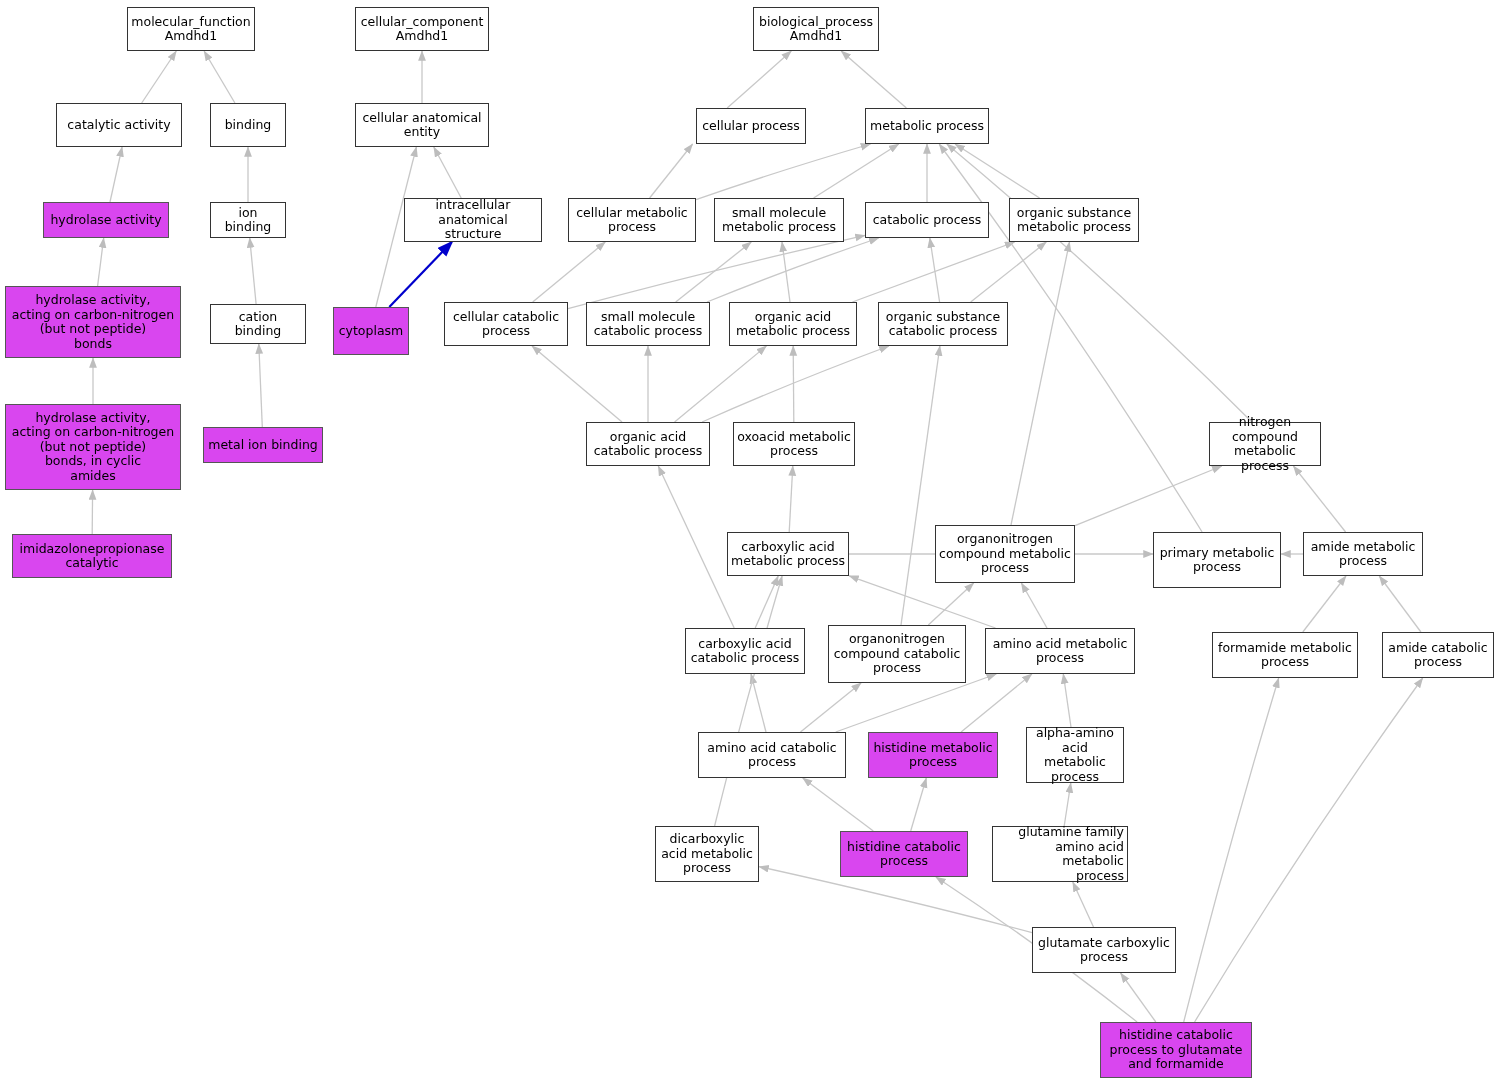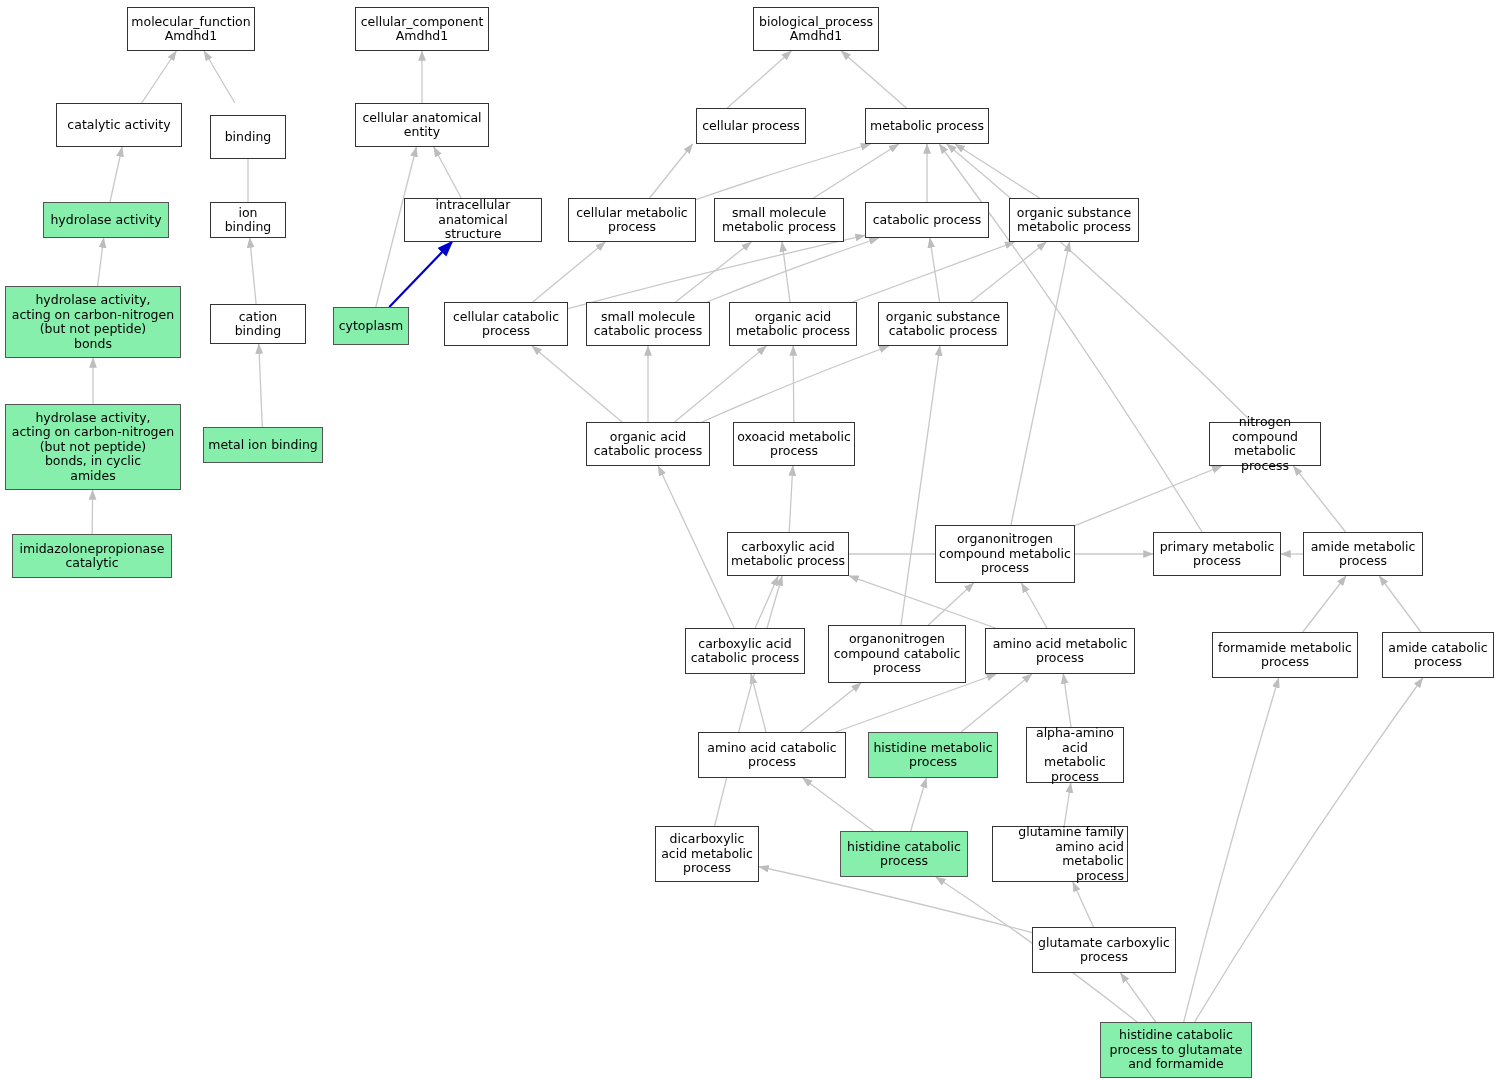--- a/index.html
+++ b/index.html
@@ -34,21 +34,21 @@
     align-items: center;
     justify-content: center;
     text-align: center;
     font-size: 12.5px;
     line-height: 14.5px;
     color: #000000;
     padding: 1px 3px;
     white-space: pre-line;
   }
   .node.hl {
-    background: #86efac;
+    background: #d946ef;
     border-color: #555555;
   }
 </style>
 </head>
 <body>
 
 <div id="canvas">
   <svg class="edges" id="edge-layer" viewBox="0 0 1499 1080" xmlns="http://www.w3.org/2000/svg">
     <defs>
       <marker id="arrow-gray" markerWidth="9" markerHeight="9" refX="7.5" refY="3" orient="auto" markerUnits="strokeWidth">
@@ -126,42 +126,42 @@
       </g>
   </svg>
   <div id="node-layer">
       <div class="node" style="left: 127px; top: 7px; width: 128px; height: 44px;">molecular_function
 Amdhd1</div>
       <div class="node" style="left: 355px; top: 7px; width: 134px; height: 44px;">cellular_component
 Amdhd1</div>
       <div class="node" style="left: 753px; top: 7px; width: 126px; height: 44px;">biological_process
 Amdhd1</div>
       <div class="node" style="left: 56px; top: 103px; width: 126px; height: 44px;">catalytic activity</div>
-      <div class="node" style="left: 210px; top: 103px; width: 76px; height: 44px; margin-top: 12px;">binding</div>
+      <div class="node" style="left: 210px; top: 103px; width: 76px; height: 44px;">binding</div>
       <div class="node" style="left: 355px; top: 103px; width: 134px; height: 44px;">cellular anatomical
 entity</div>
       <div class="node" style="left: 652px; top: 108px; width: 110px; height: 36px; margin-left: 44px;">cellular process</div>
       <div class="node" style="left: 865px; top: 108px; width: 124px; height: 36px;">metabolic process</div>
       <div class="node hl" style="left: 43px; top: 202px; width: 126px; height: 36px;">hydrolase activity</div>
       <div class="node" style="left: 210px; top: 202px; width: 76px; height: 36px;">ion binding</div>
       <div class="node" style="left: 404px; top: 198px; width: 138px; height: 44px;">intracellular
 anatomical structure</div>
       <div class="node" style="left: 568px; top: 198px; width: 128px; height: 44px;">cellular metabolic
 process</div>
       <div class="node" style="left: 714px; top: 198px; width: 130px; height: 44px;">small molecule
 metabolic process</div>
       <div class="node" style="left: 865px; top: 202px; width: 124px; height: 36px;">catabolic process</div>
       <div class="node" style="left: 1009px; top: 198px; width: 130px; height: 44px;">organic substance
 metabolic process</div>
       <div class="node hl" style="left: 5px; top: 286px; width: 176px; height: 72px;">hydrolase activity,
 acting on carbon-nitrogen
 (but not peptide)
 bonds</div>
       <div class="node" style="left: 210px; top: 304px; width: 96px; height: 40px;">cation binding</div>
-      <div class="node hl" style="left: 333px; top: 307px; width: 76px; height: 38px; text-align: right;">cytoplasm</div>
+      <div class="node hl" style="left: 333px; top: 307px; width: 76px; height: 48px; text-align: right;">cytoplasm</div>
       <div class="node" style="left: 444px; top: 302px; width: 124px; height: 44px;">cellular catabolic
 process</div>
       <div class="node" style="left: 586px; top: 302px; width: 124px; height: 44px;">small molecule
 catabolic process</div>
       <div class="node" style="left: 729px; top: 302px; width: 128px; height: 44px;">organic acid
 metabolic process</div>
       <div class="node" style="left: 878px; top: 302px; width: 130px; height: 44px;">organic substance
 catabolic process</div>
       <div class="node hl" style="left: 5px; top: 404px; width: 176px; height: 86px;">hydrolase activity,
 acting on carbon-nitrogen
@@ -175,21 +175,21 @@
 process</div>
       <div class="node" style="left: 1209px; top: 422px; width: 112px; height: 44px;">nitrogen compound
 metabolic process</div>
       <div class="node hl" style="left: 12px; top: 534px; width: 160px; height: 44px;">imidazolonepropionase
 catalytic</div>
       <div class="node" style="left: 727px; top: 532px; width: 122px; height: 44px;">carboxylic acid
 metabolic process</div>
       <div class="node" style="left: 935px; top: 525px; width: 140px; height: 58px;">organonitrogen
 compound metabolic
 process</div>
-      <div class="node" style="left: 1153px; top: 532px; width: 128px; height: 44px;">primary metabolic
+      <div class="node" style="left: 1153px; top: 532px; width: 128px; height: 56px;">primary metabolic
 process</div>
       <div class="node" style="left: 1303px; top: 532px; width: 120px; height: 44px;">amide metabolic
 process</div>
       <div class="node" style="left: 685px; top: 628px; width: 120px; height: 46px;">carboxylic acid
 catabolic process</div>
       <div class="node" style="left: 828px; top: 625px; width: 138px; height: 58px;">organonitrogen
 compound catabolic
 process</div>
       <div class="node" style="left: 985px; top: 628px; width: 150px; height: 46px;">amino acid metabolic
 process</div>

